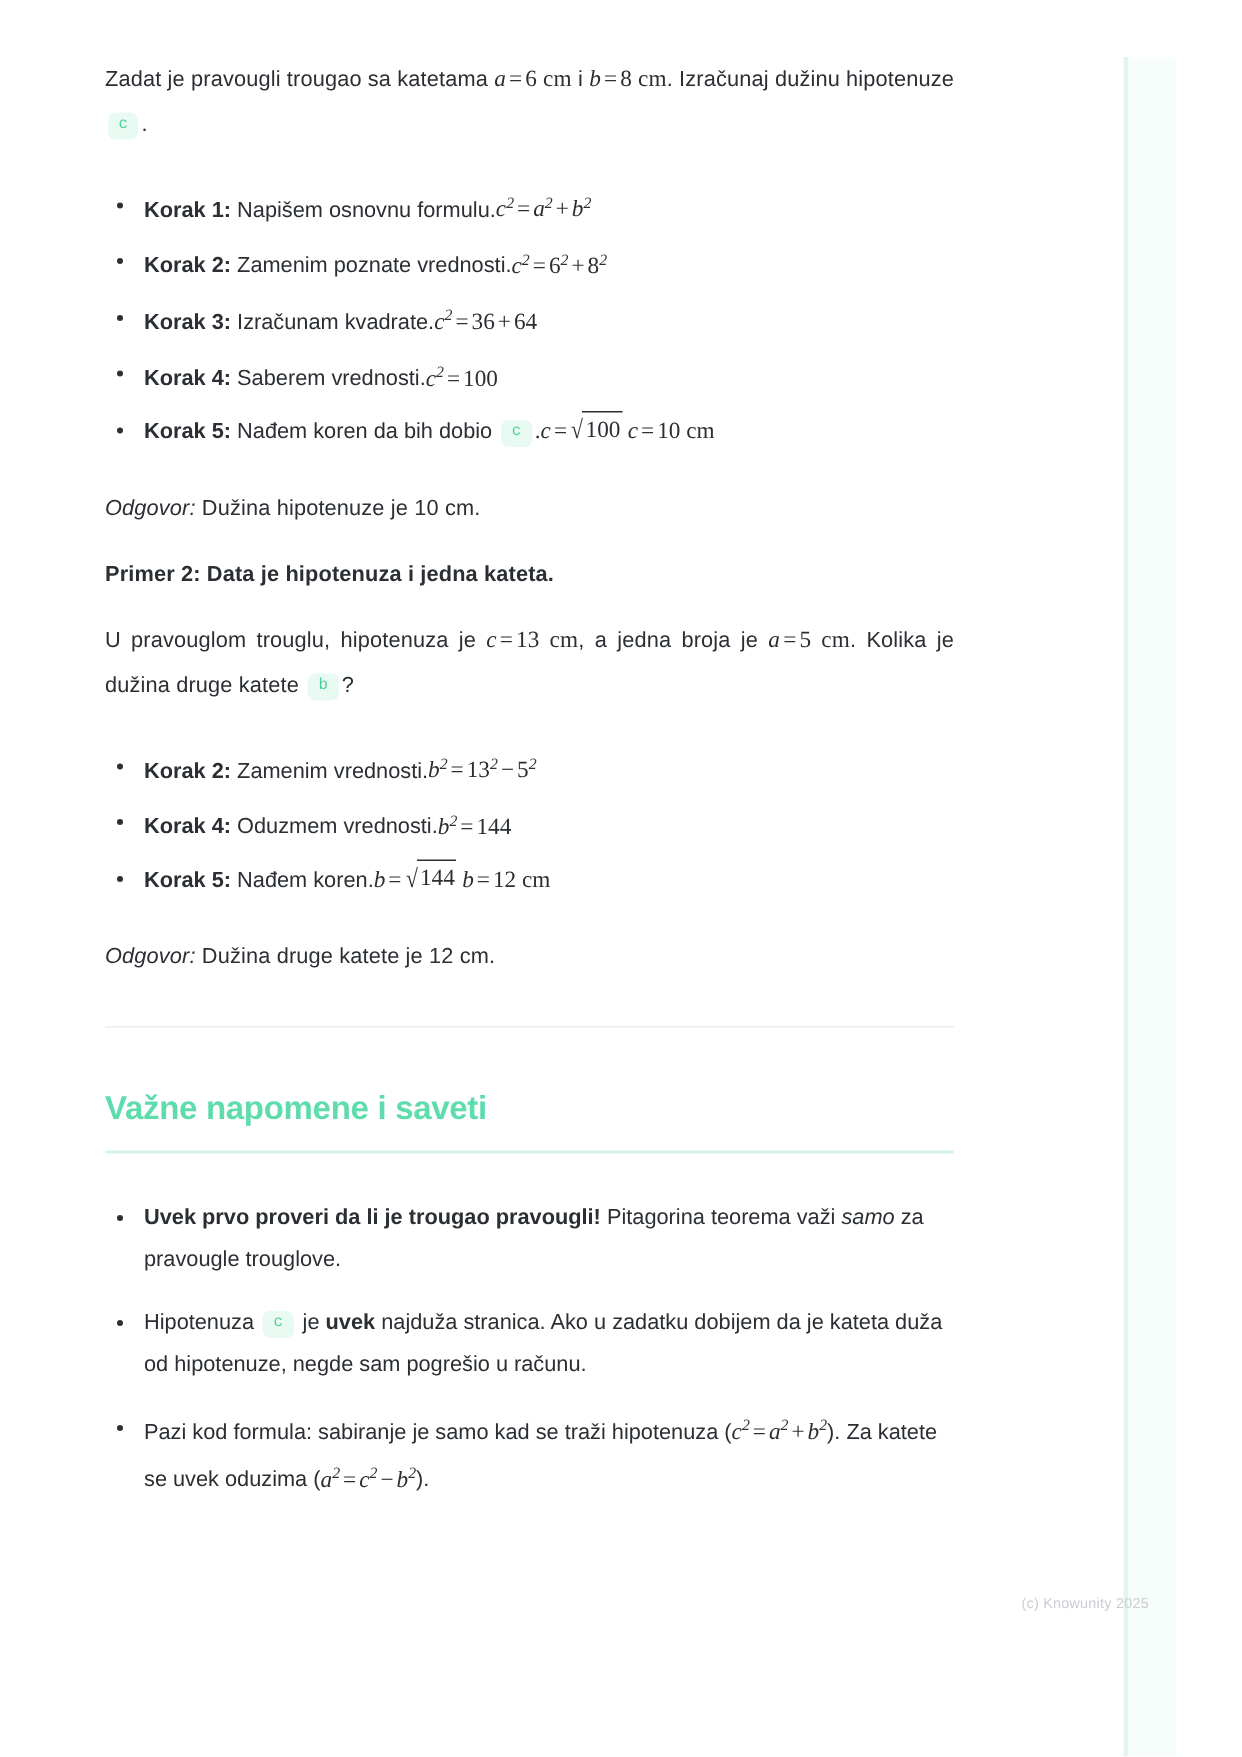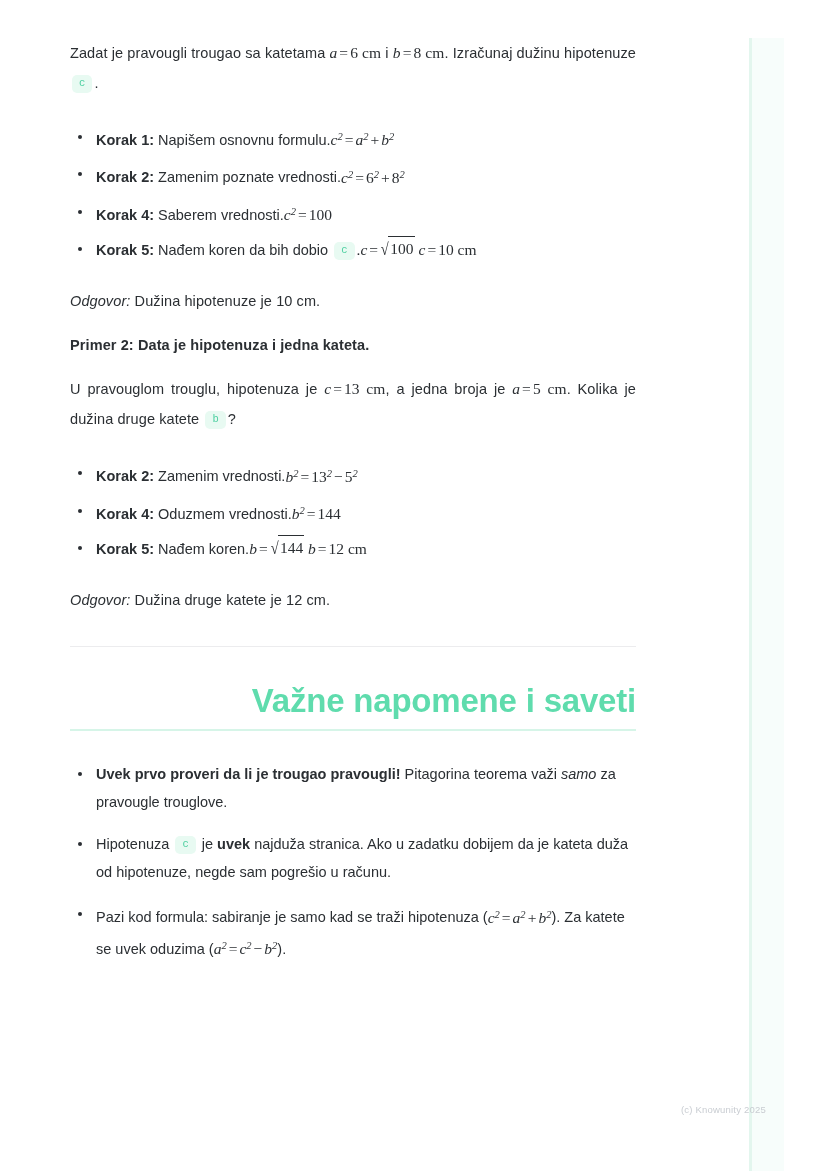--- a/index.html
+++ b/index.html
@@ -170,38 +170,37 @@
 
   hr.rule {
     border: 0;
     border-top: 1px solid #ececee;
     margin: 0;
     width: 566px;
   }
 
   h2.section-title {
     margin: 0;
-    font-size: 33px;
+    font-size: 22px;
     font-weight: bold;
     color: #5fdcad;
     letter-spacing: -0.2px;
     line-height: 34px;
-    text-align: right;
   }
   .title-underline {
     margin-top: 11px;
     width: 566px;
     height: 2px;
     background: #d6f5e8;
   }
 
   .watermark {
     position: absolute;
     left: 681px;
-    top: 1104px;
+    top: 1064px;
     font-size: 9.5px;
     color: #c9cdd2;
     letter-spacing: 0.2px;
     white-space: nowrap;
   }
 </style>
 </head>
 <body>
 
 <div class="page">
@@ -211,20 +210,21 @@
 
   <div class="content">
 
     <p class="para"><span>Zadat je pravougli trougao sa katetama </span><span class="m"><i>a</i><span class="op">=</span><span class="unit">6 cm</span></span><span> i </span><span class="m"><i>b</i><span class="op">=</span><span class="unit">8 cm</span></span><span>. Izračunaj dužinu hipotenuze </span><span class="code">c</span><span>.</span></p>
 
     <div class="spacer-lg"></div>
 
     <ul class="steps">
       <li><b>Korak 1:</b><span> Napišem osnovnu formulu.</span><span class="m"><i>c</i><sup>2</sup><span class="op">=</span><i>a</i><sup>2</sup><span class="op">+</span><i>b</i><sup>2</sup></span></li>
       <li><b>Korak 2:</b><span> Zamenim poznate vrednosti.</span><span class="m"><i>c</i><sup>2</sup><span class="op">=</span><span class="mn">6<sup>2</sup></span><span class="op">+</span><span class="mn">8<sup>2</sup></span></span></li>
+      <li><b>Korak 3:</b><span> Izračunam kvadrate.</span><span class="m"><i>c</i><sup>2</sup><span class="op">=</span><span class="mn">36</span><span class="op">+</span><span class="mn">64</span></span></li>
       <li><b>Korak 4:</b><span> Saberem vrednosti.</span><span class="m"><i>c</i><sup>2</sup><span class="op">=</span><span class="mn">100</span></span></li>
       <li><b>Korak 5:</b><span> Nađem koren da bih dobio </span><span class="code">c</span><span class="m"><span class="mn">.</span><i>c</i><span class="op">=</span><span class="sqrt"><span class="rad">√</span><span class="bar">100</span></span>&nbsp;<i>c</i><span class="op">=</span><span class="unit">10 cm</span></span></li>
     </ul>
 
     <div class="spacer-sm"></div>
 
     <p class="para"><i>Odgovor:</i><span> Dužina hipotenuze je 10 cm.</span></p>
 
     <div class="spacer-sm"></div>
 

